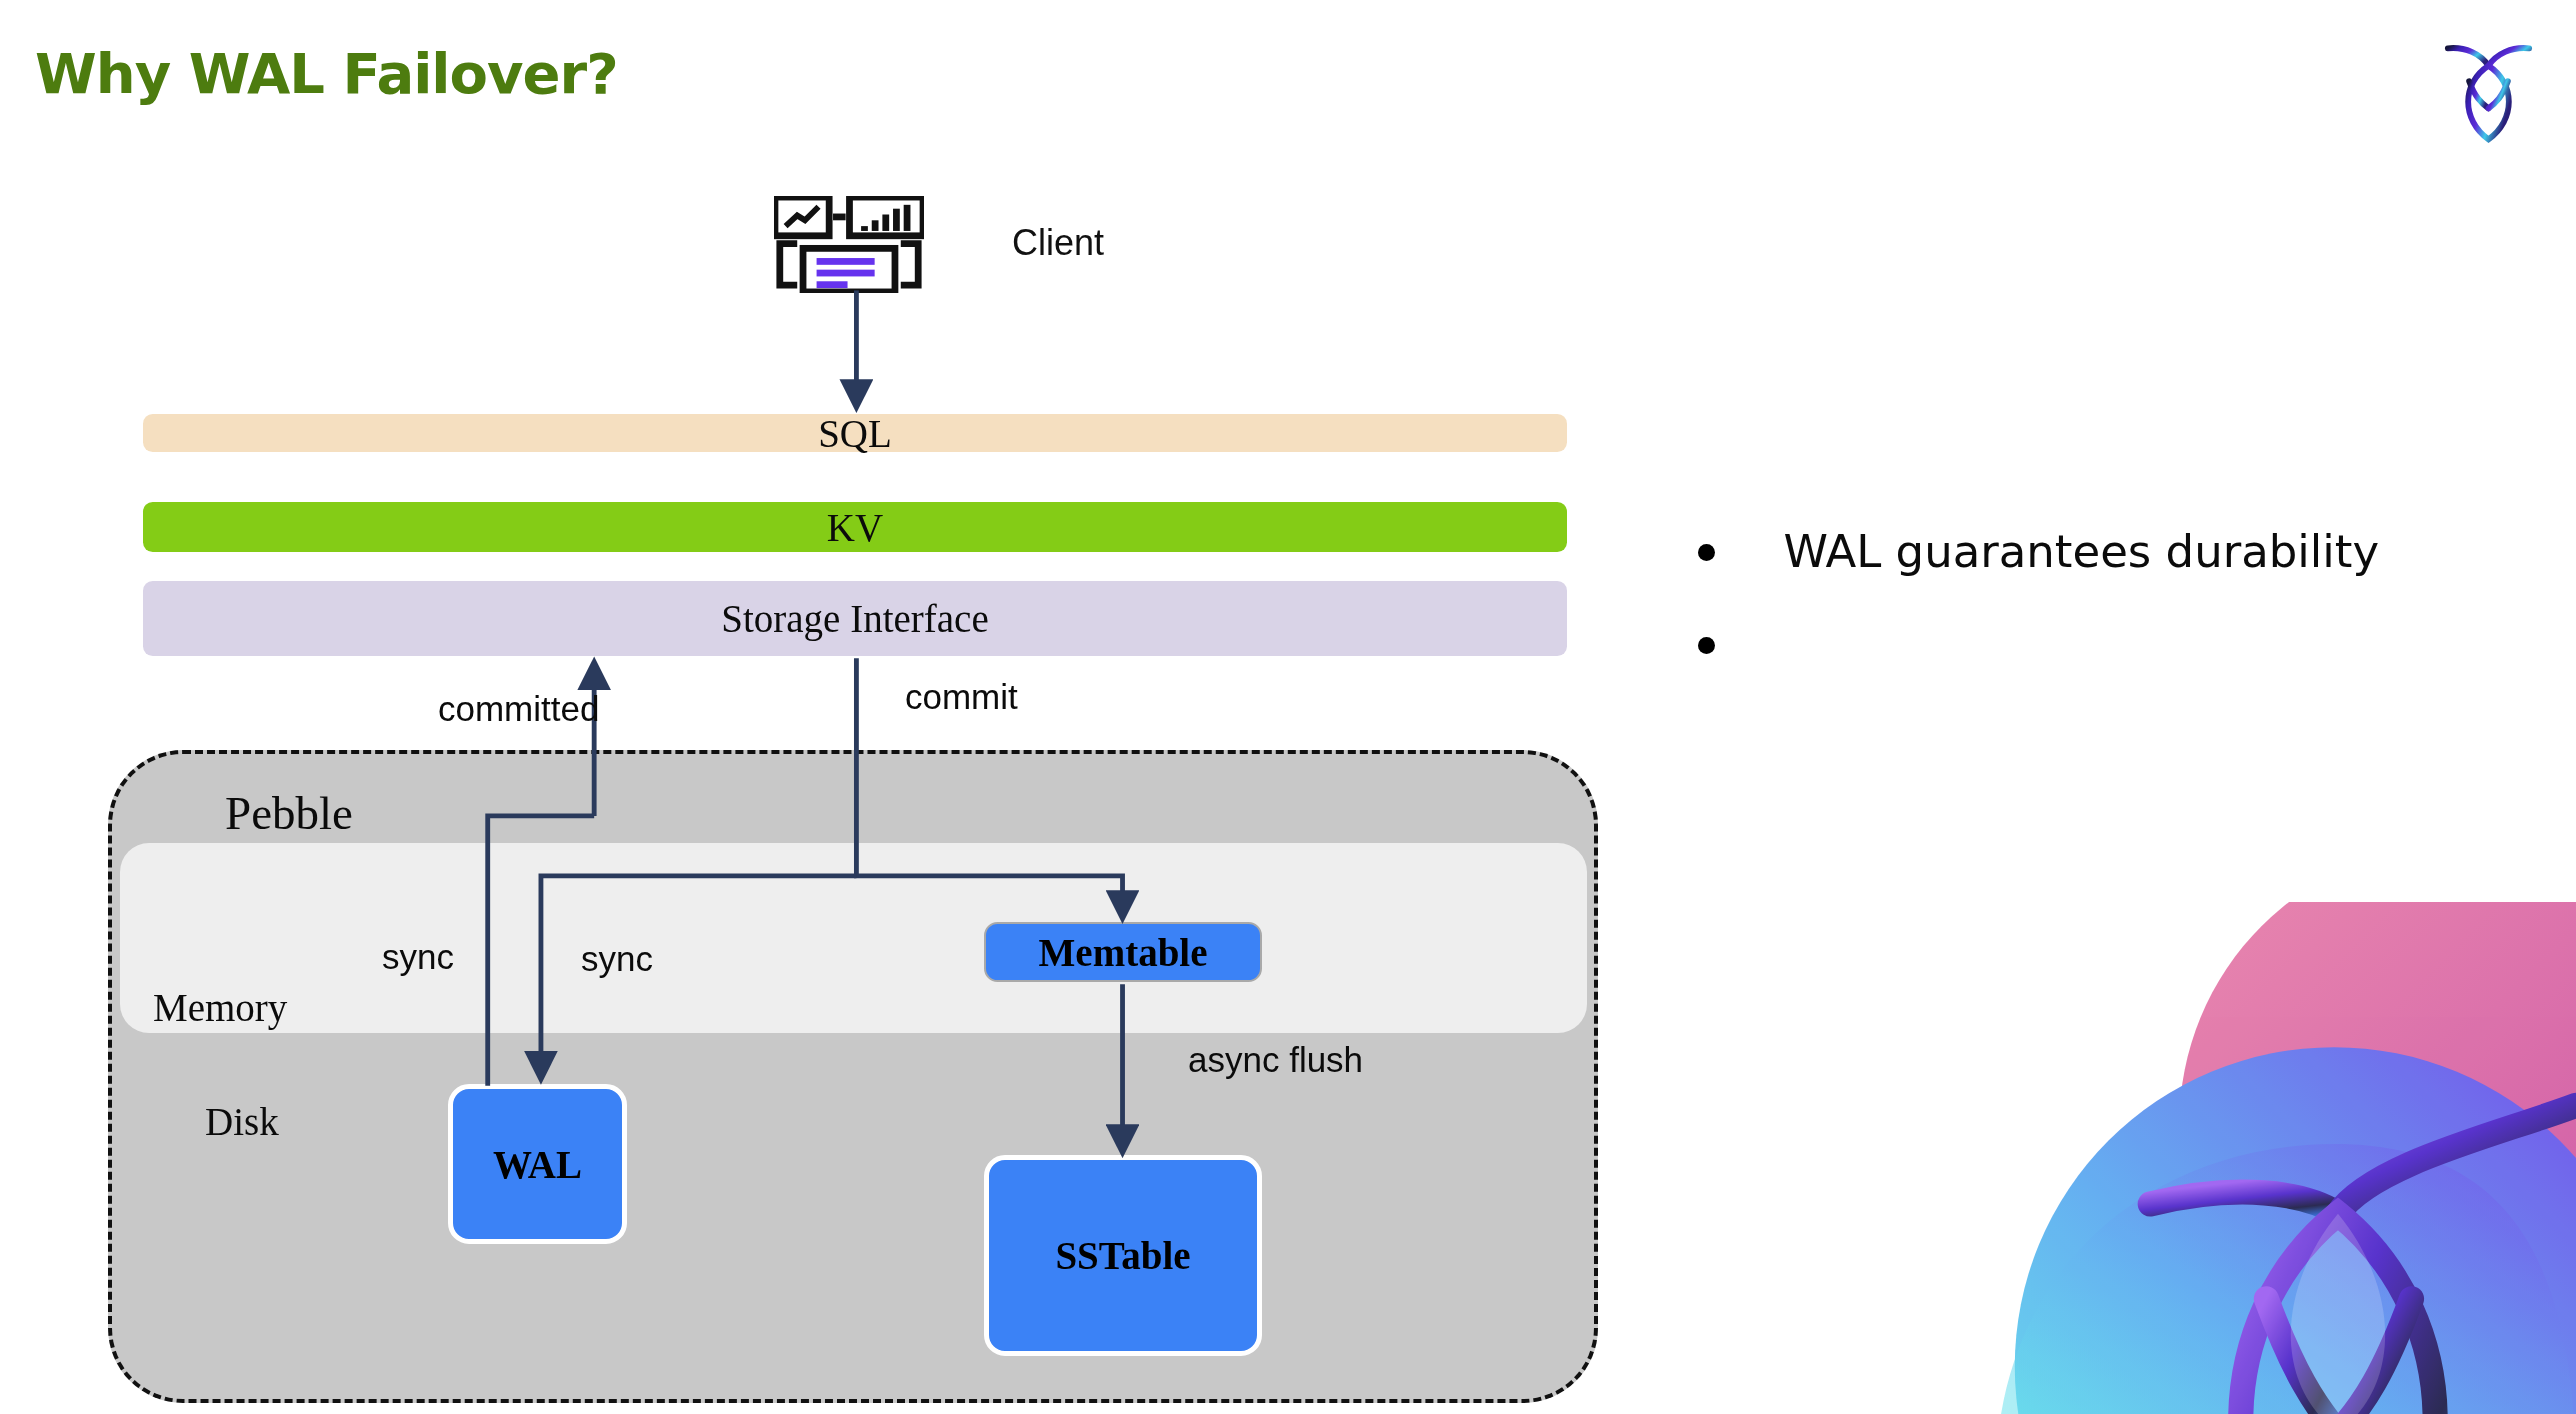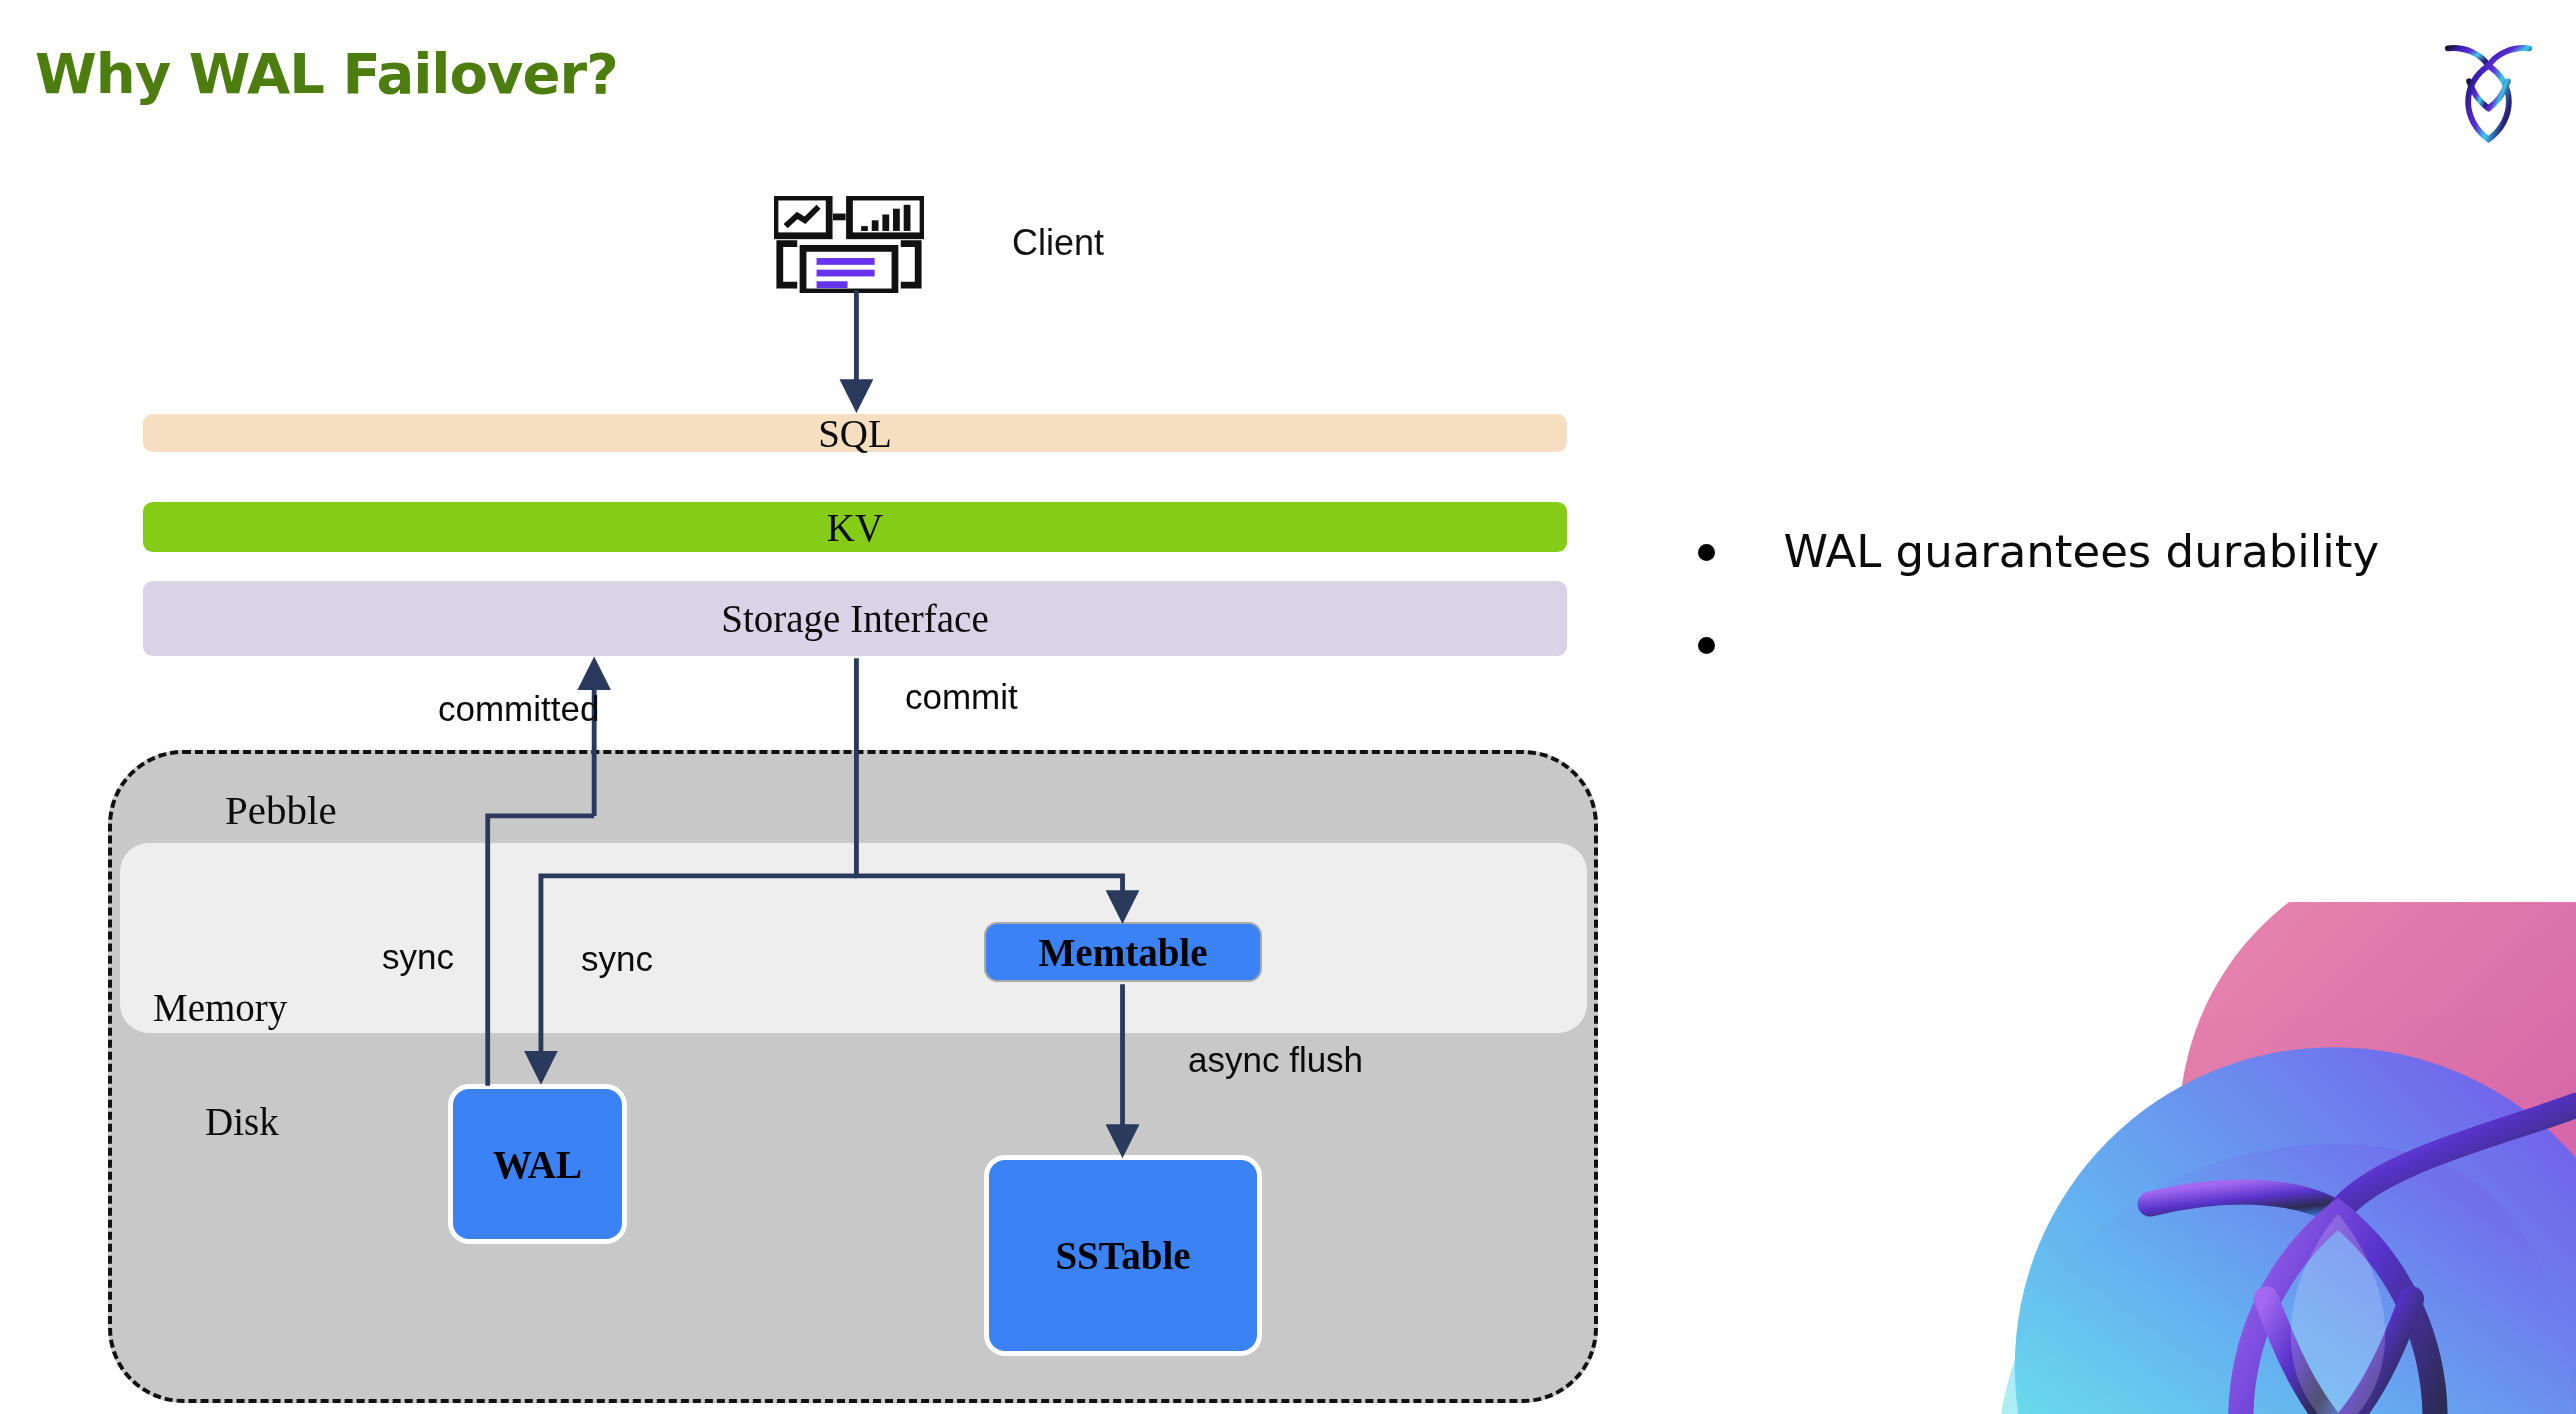--- a/index.html
+++ b/index.html
@@ -93,21 +93,21 @@
     border: 4.8px dashed #111111;
     border-radius: 75px;
     background: #c8c8c8;
     box-sizing: border-box;
   }
   #pebble-label {
     position: absolute;
     left: 225px;
     top: 786px;
     font-family: "Liberation Serif", serif;
-    font-size: 41px;
+    font-size: 47px;
     color: #0b0b0b;
   }
   #memory-region {
     position: absolute;
     left: 120px;
     top: 843px;
     width: 1467px;
     height: 190px;
     background: #eeeeee;
     border-radius: 29px;

